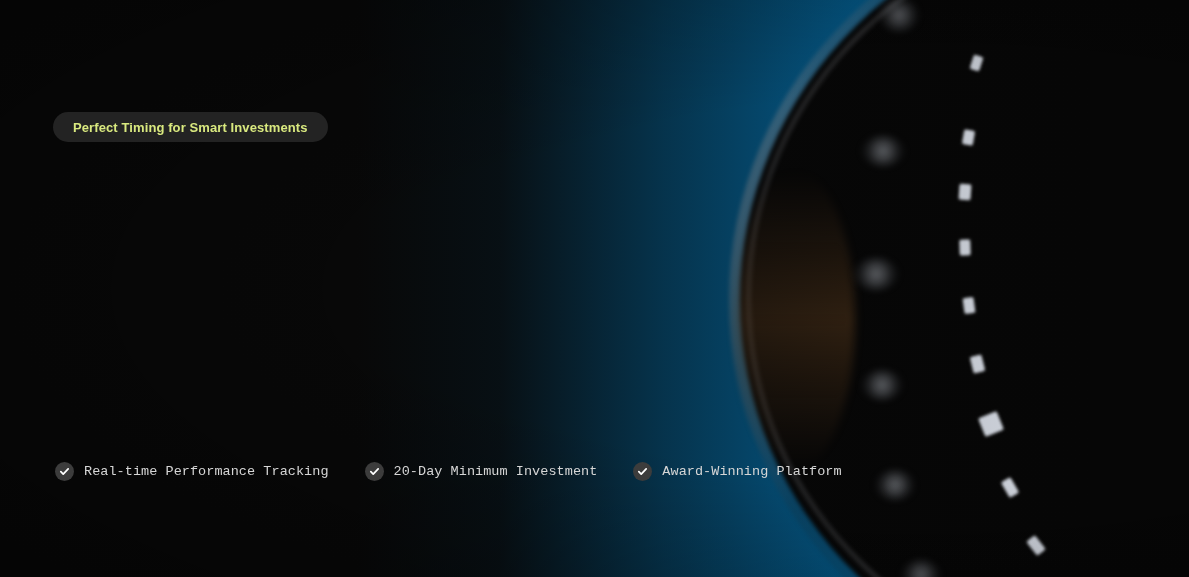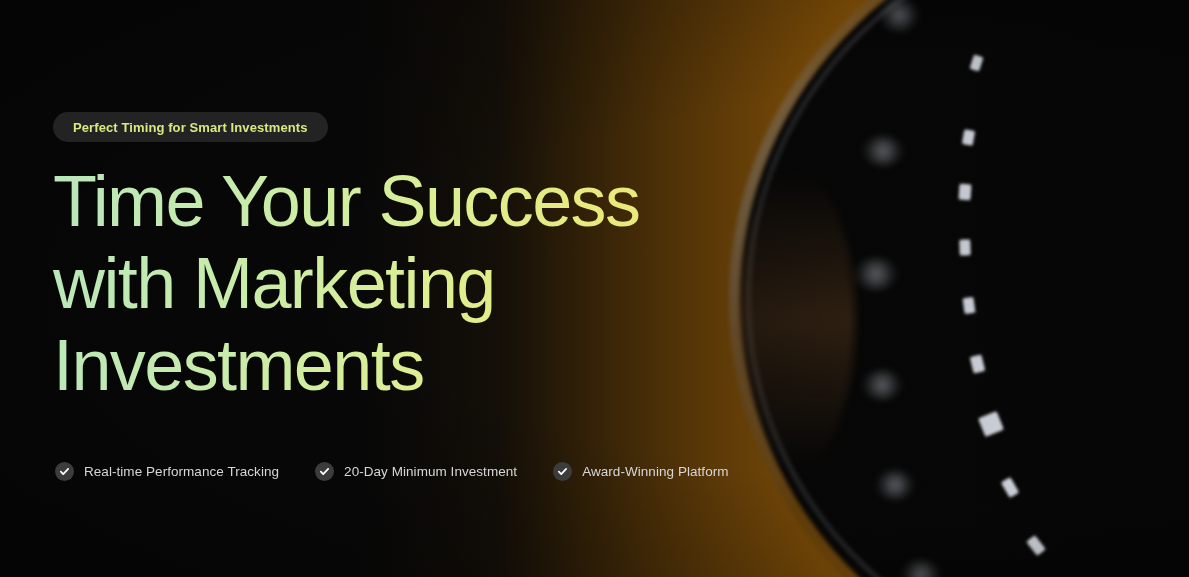--- a/index.html
+++ b/index.html
@@ -5,21 +5,21 @@
   * { margin:0; padding:0; box-sizing:border-box; }
   html,body { background:#000; }
   body {
     width:1189px; height:577px;
     font-family:"Liberation Sans", sans-serif;
     overflow:hidden; position:relative;
   }
 
   .hero {
     position:absolute; inset:0;
-    background:#a16207;
+    background:#0369a1;
     overflow:hidden;
   }
 
   
   .clock-photo {
     position:absolute;
     top:-60px; right:-120px;
     width:620px; height:700px;
     overflow:hidden;
   }
@@ -129,21 +129,21 @@
     -webkit-text-fill-color:transparent;
     white-space:pre-line;
   }
 
   .features {
     position:absolute; top:462px; left:2px;
     display:flex; align-items:center;
     gap:36px;
   }
   .feature {
-    display:flex; align-items:center; gap:10px;
+    display:flex; align-items:center; gap:10px;font-family:Liberation Mono, monospace;
   }
   .check-icon {
     width:19px; height:19px; flex:none;
     border-radius:50%;
     background:#3c3c3c;
     display:flex; align-items:center; justify-content:center;
   }
   .check-icon svg { display:block; }
   .feature-label {
     font-size:13.5px;
@@ -184,23 +184,20 @@
 
   <div class="photo-fade"></div>
   <div class="vignette"></div>
 
   <div class="content">
 
     <div class="badge">
       <span class="badge-text">Perfect Timing for Smart Investments</span>
     </div>
 
-    <h1 class="headline">Time Your Success
-with Marketing
-Investments</h1>
 
     <div class="features">
 
       <div class="feature">
         <span class="check-icon">
           <svg width="11" height="11" viewBox="0 0 12 12" aria-hidden="true">
             <path d="M2 6.2 L4.6 8.8 L10 3.2" fill="none" stroke="#ffffff" stroke-width="1.9" stroke-linecap="round" stroke-linejoin="round"></path>
           </svg>
         </span>
         <span class="feature-label">Real-time Performance Tracking</span>

